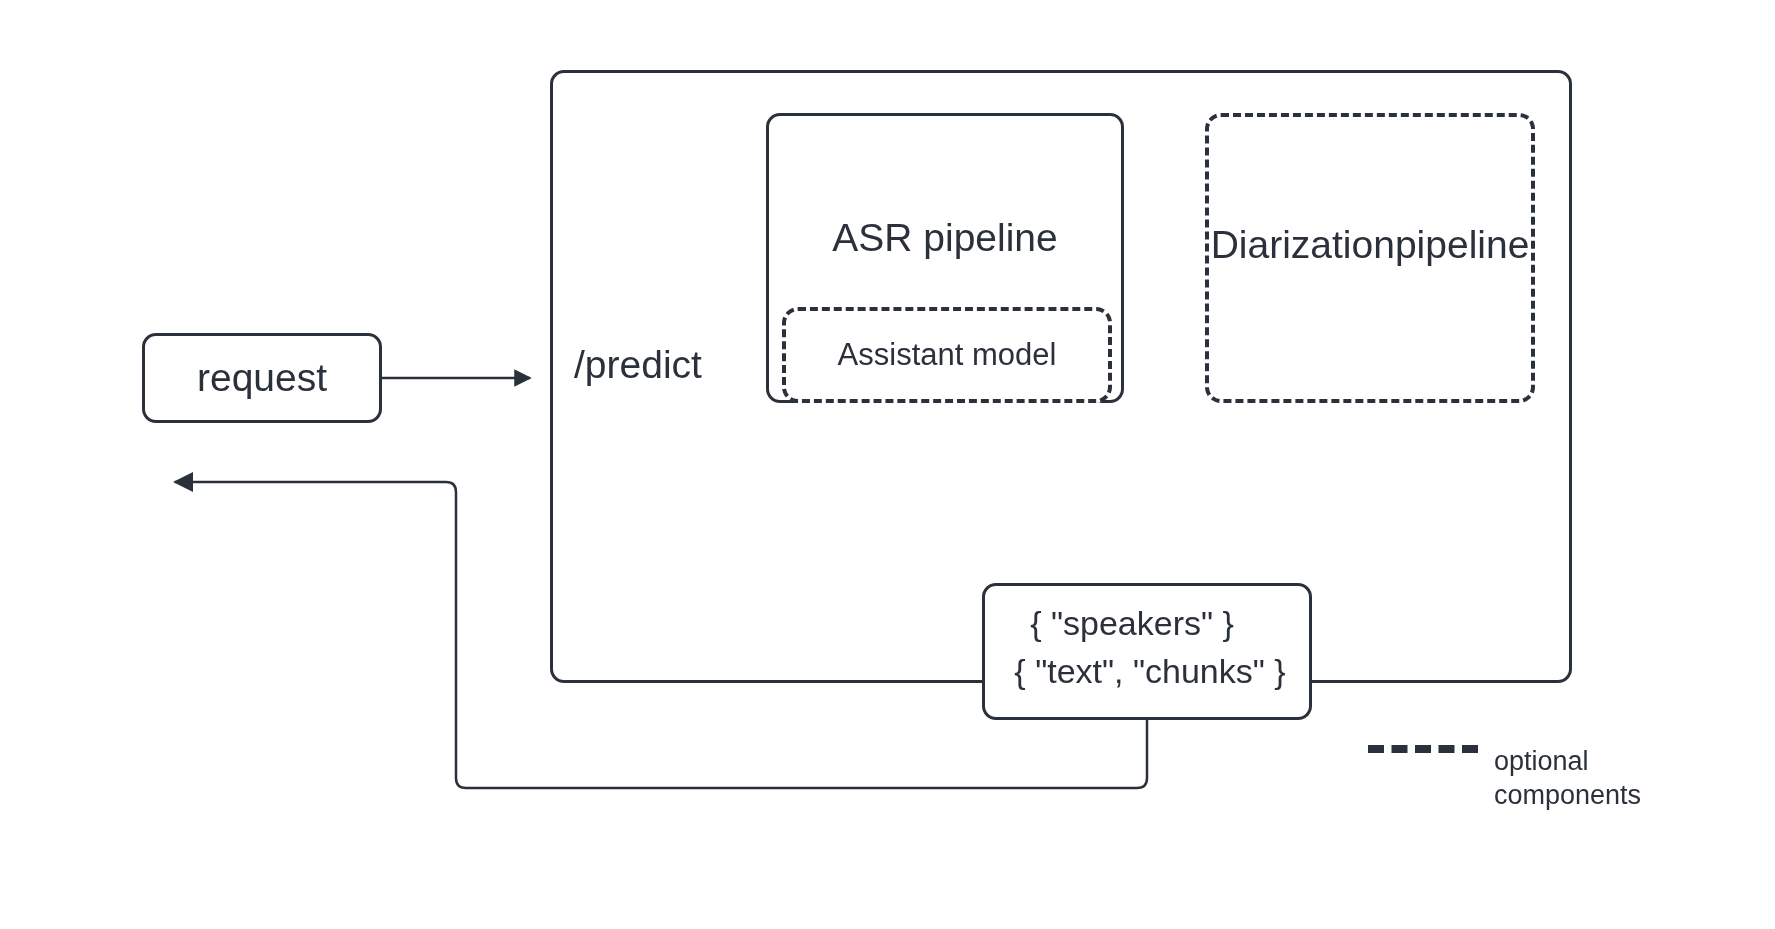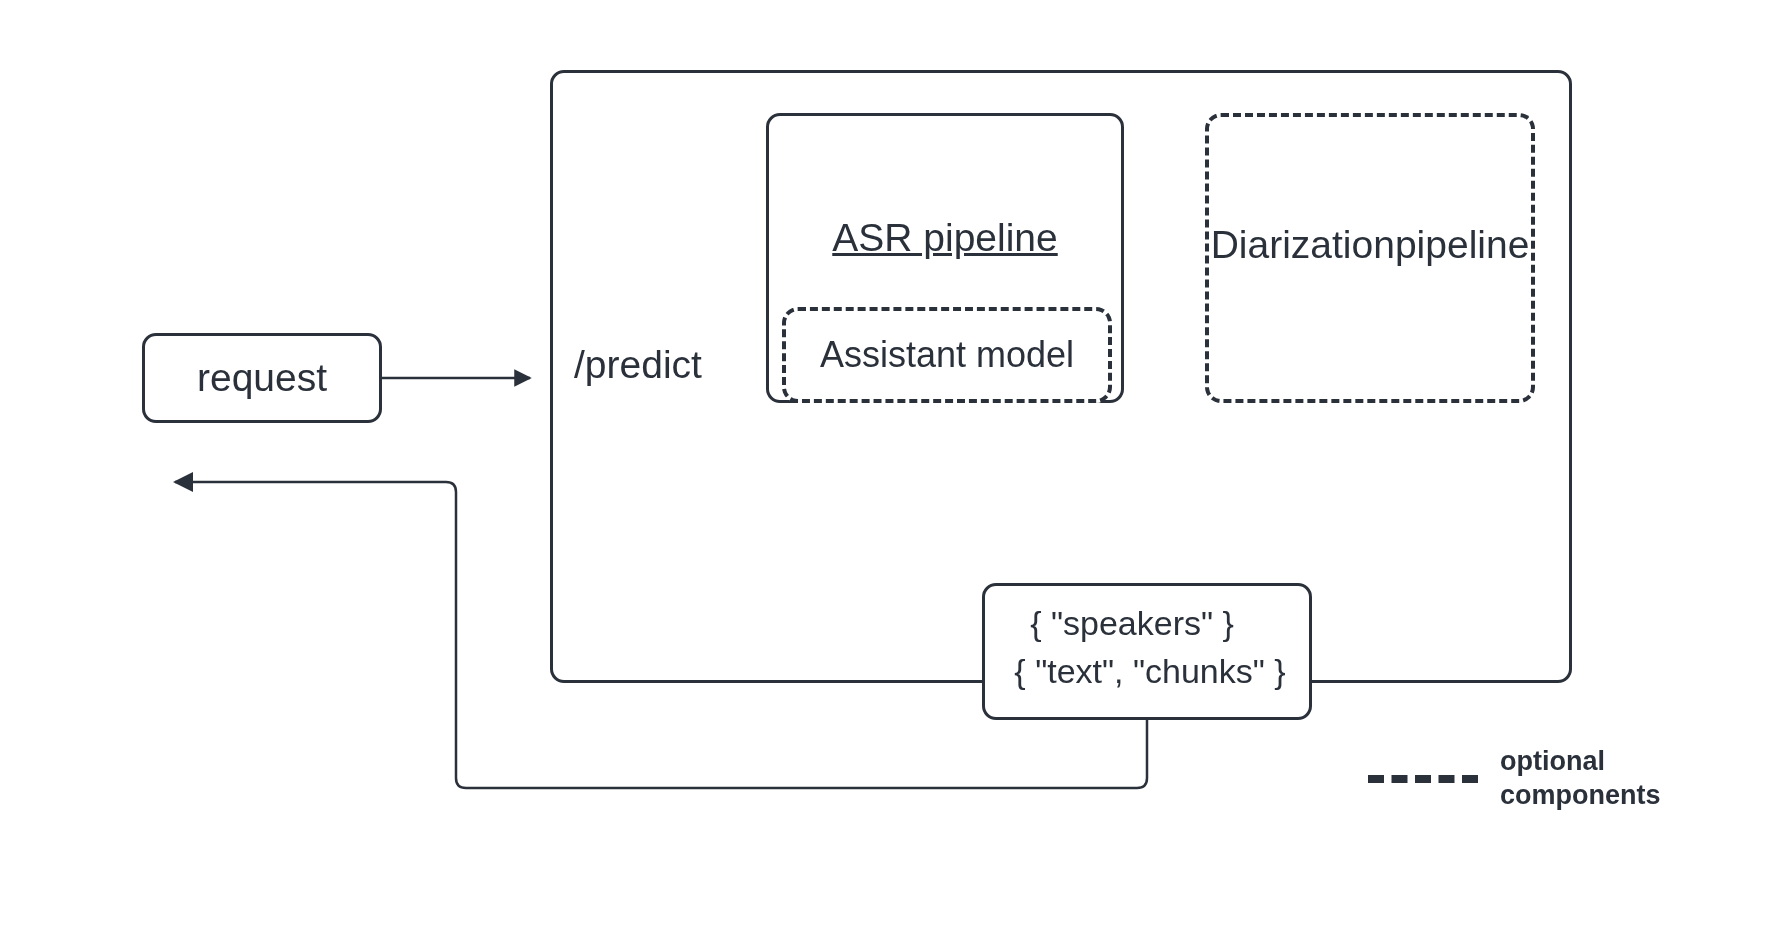--- a/index.html
+++ b/index.html
@@ -75,33 +75,32 @@
   #asr-box {
     left: 766px; top: 113px;
     width: 358px; height: 290px;
     z-index: 3;
   }
   #asr-label {
     left: 766px; top: 210px;
     width: 358px; height: 56px;
     font-size: 39px;
     z-index: 6;
-    text-decoration: underline;
   }
   #assistant-box {
     left: 782px; top: 307px;
     width: 330px; height: 96px;
     border-width: 4px;
     z-index: 5;
     background: #ffffff;
   }
   #assistant-label {
     left: 782px; top: 331px;
     width: 330px; height: 48px;
-    font-size: 36px;
+    font-size: 31px;
     z-index: 6;
   }
   #diarization-box {
     left: 1205px; top: 113px;
     width: 330px; height: 290px;
     z-index: 3;
   }
   #diarization-label {
     left: 1205px; top: 190px;
     width: 330px; height: 110px;
@@ -127,23 +126,21 @@
     font-size: 34px;
     z-index: 8;
     justify-content: center;
   }
   #legend {
     position: absolute;
     left: 1368px; top: 745px;
     width: 300px;
     z-index: 8;
     display: flex;
-    align-items: center;
-    gap: 22px;
-    font-weight: bold;
+    gap: 16px;
   }
   #legend-dash {
     width: 110px;
     height: 0;
     border-top: 8px dashed #2b313b;
     flex: none;
   }
   #legend-text {
     font-size: 27px;
     line-height: 1.25;

